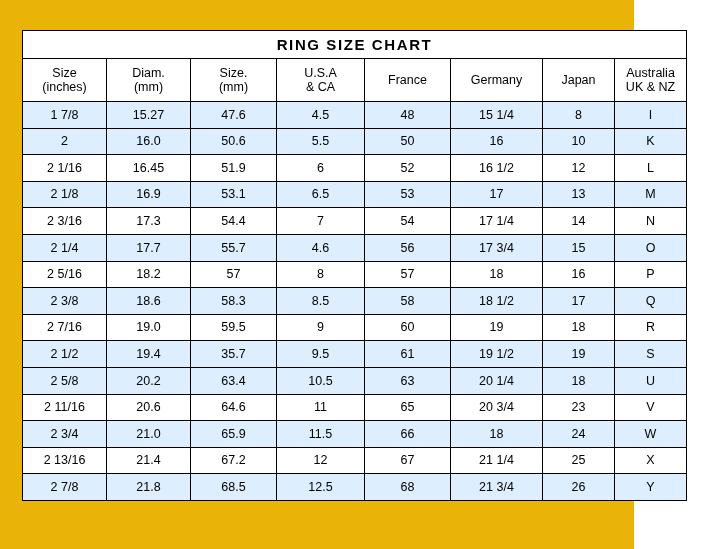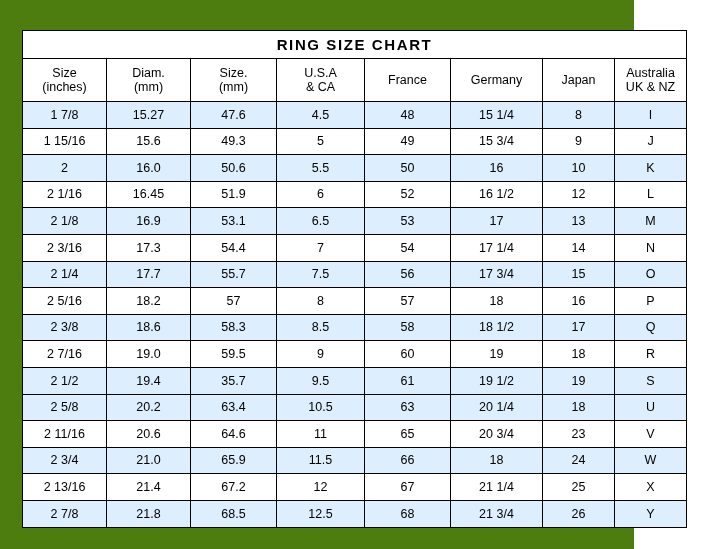--- a/index.html
+++ b/index.html
@@ -10,21 +10,21 @@
     width: 708px;
     height: 549px;
     background: #ffffff;
     font-family: "Liberation Sans", sans-serif;
     overflow: hidden;
   }
   .page {
     position: relative;
     width: 634px;
     height: 549px;
-    background: #4d7c0f;
+    background: #eab308;
     box-sizing: border-box;
   }
   .chart-wrap {
     position: absolute;
     left: 22px;
     top: 30px;
     width: 664px;
   }
   table.ring-chart {
     border-collapse: collapse;
@@ -127,30 +127,20 @@
           <tr class="shaded">
             <td>1 7/8</td>
             <td>15.27</td>
             <td>47.6</td>
             <td>4.5</td>
             <td>48</td>
             <td>15 1/4</td>
             <td>8</td>
             <td>I</td>
           </tr>
-          <tr class="plain">
-            <td>1 15/16</td>
-            <td>15.6</td>
-            <td>49.3</td>
-            <td>5</td>
-            <td>49</td>
-            <td>15 3/4</td>
-            <td>9</td>
-            <td>J</td>
-          </tr>
           <tr class="shaded">
             <td>2</td>
             <td>16.0</td>
             <td>50.6</td>
             <td>5.5</td>
             <td>50</td>
             <td>16</td>
             <td>10</td>
             <td>K</td>
           </tr>
@@ -181,21 +171,21 @@
             <td>7</td>
             <td>54</td>
             <td>17 1/4</td>
             <td>14</td>
             <td>N</td>
           </tr>
           <tr class="shaded">
             <td>2 1/4</td>
             <td>17.7</td>
             <td>55.7</td>
-            <td>7.5</td>
+            <td>4.6</td>
             <td>56</td>
             <td>17 3/4</td>
             <td>15</td>
             <td>O</td>
           </tr>
           <tr class="plain">
             <td>2 5/16</td>
             <td>18.2</td>
             <td>57</td>
             <td>8</td>

